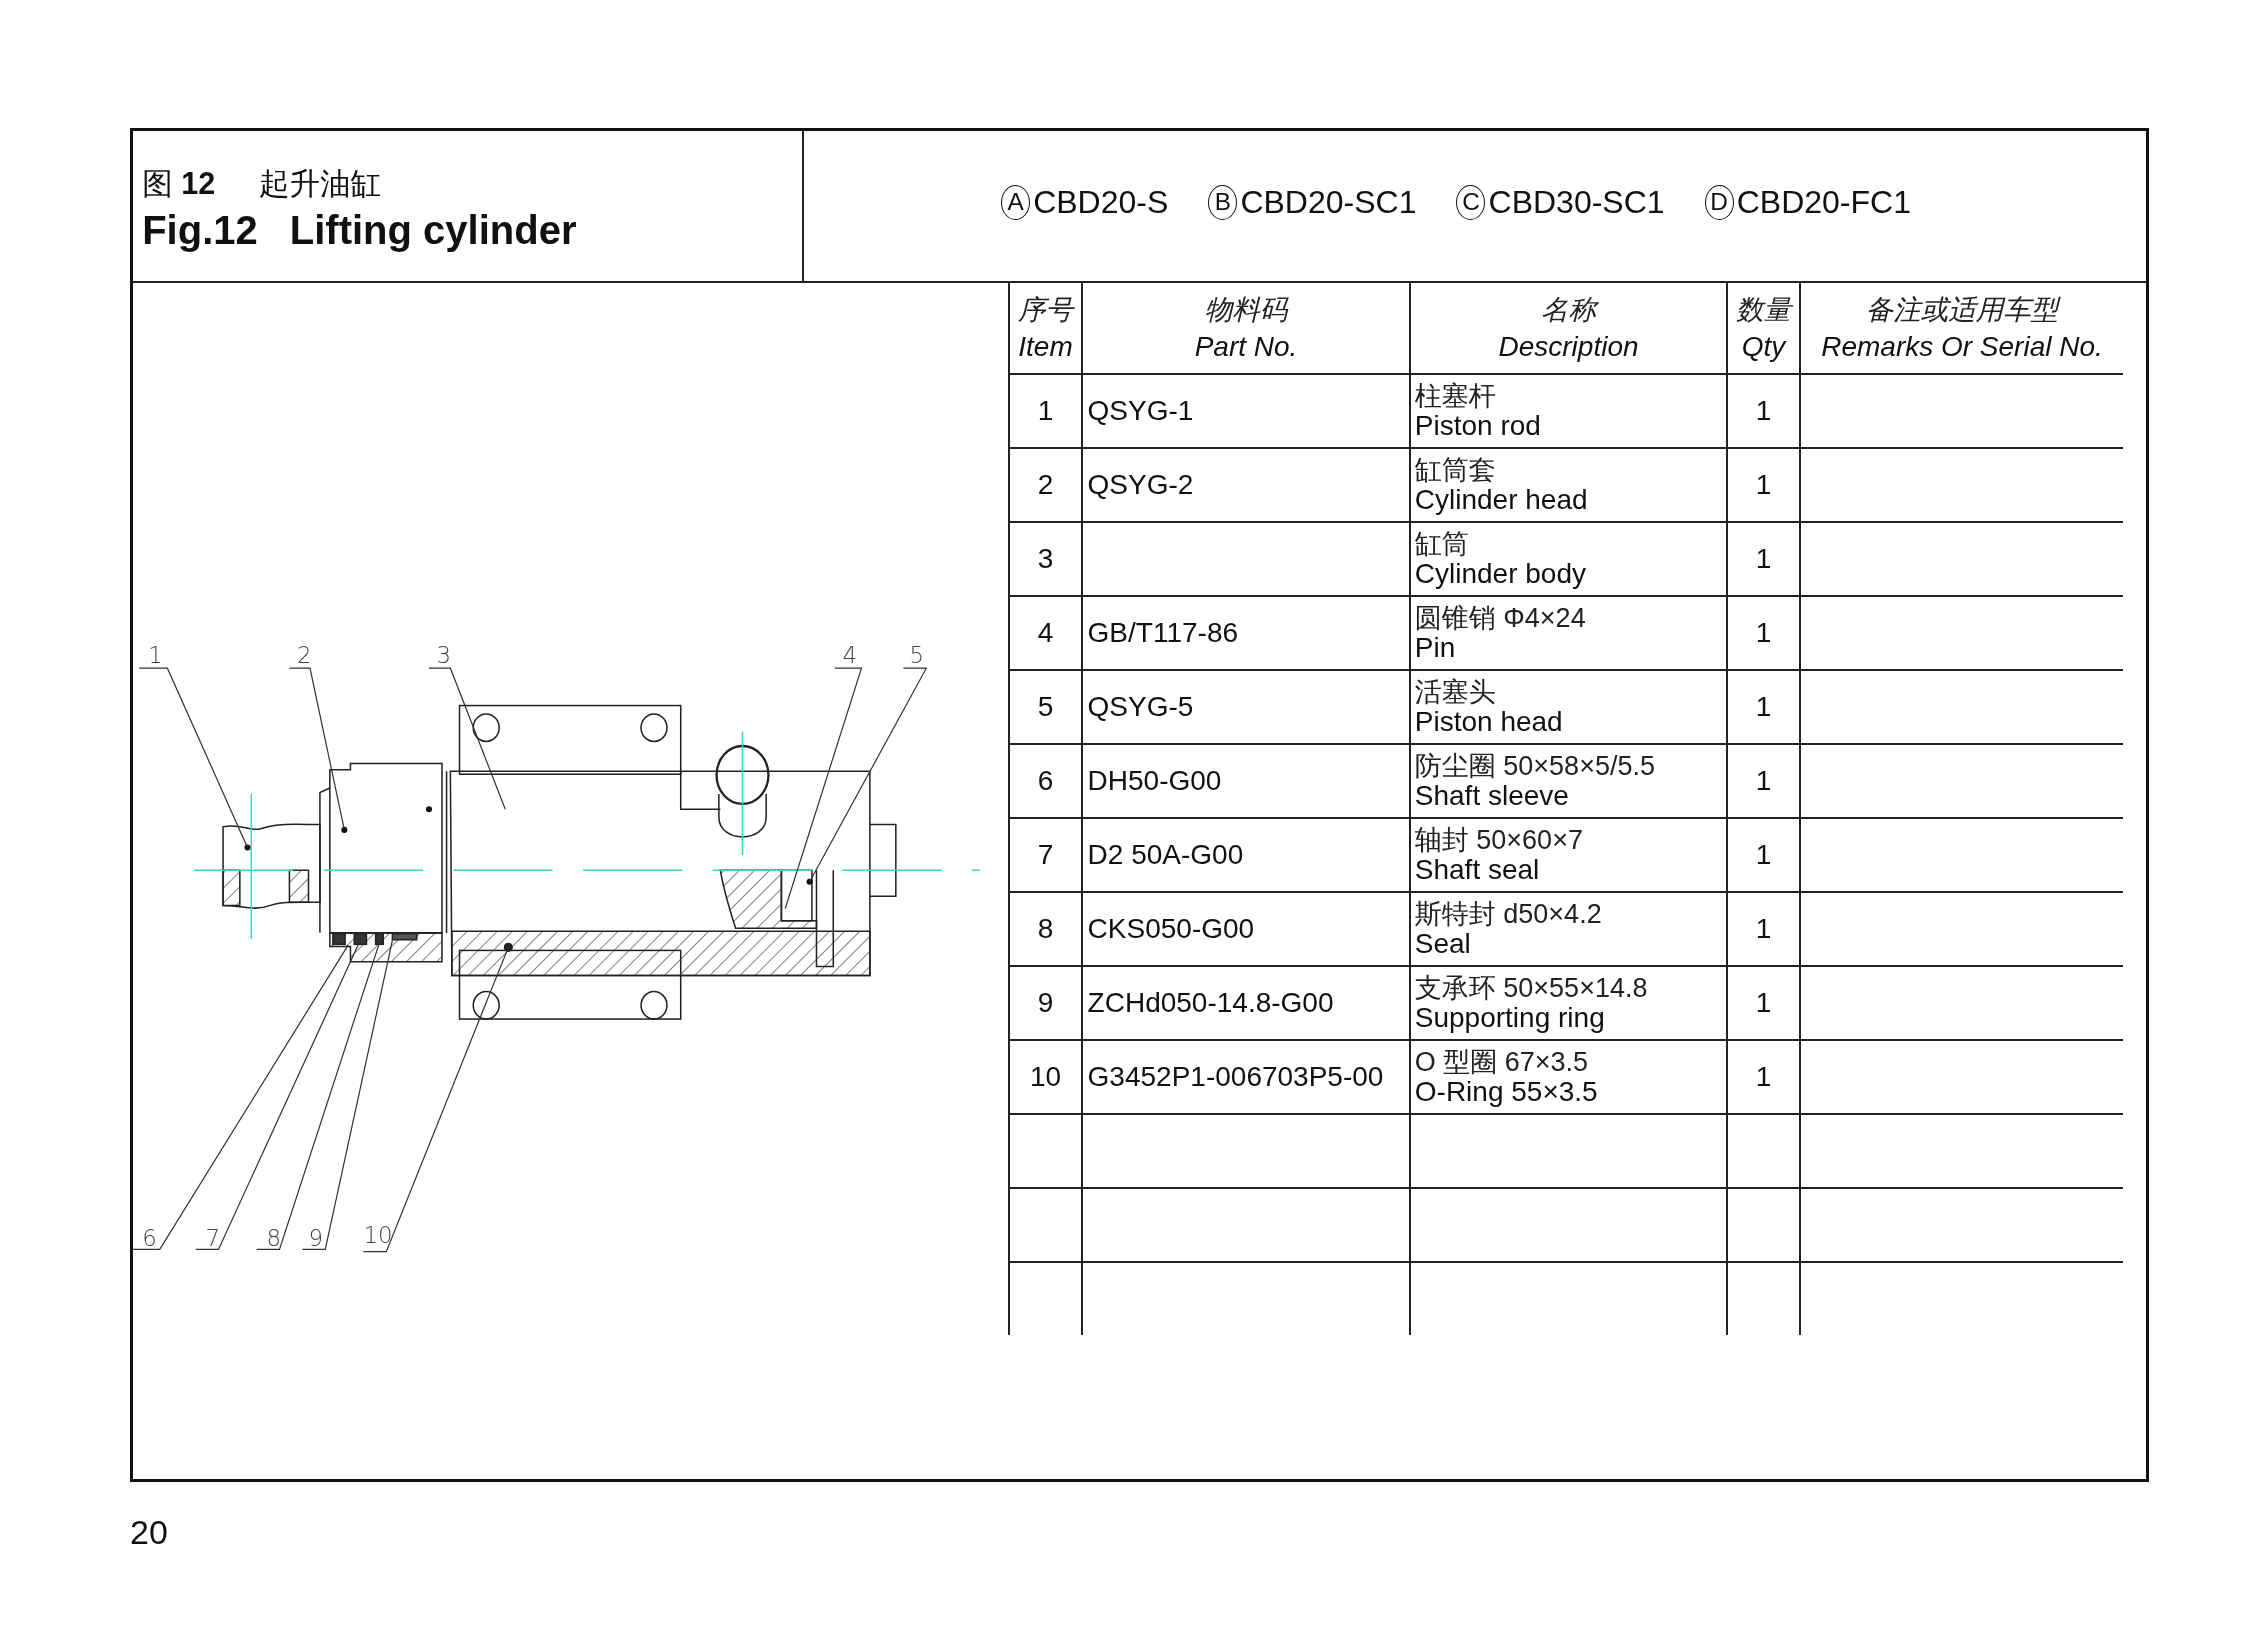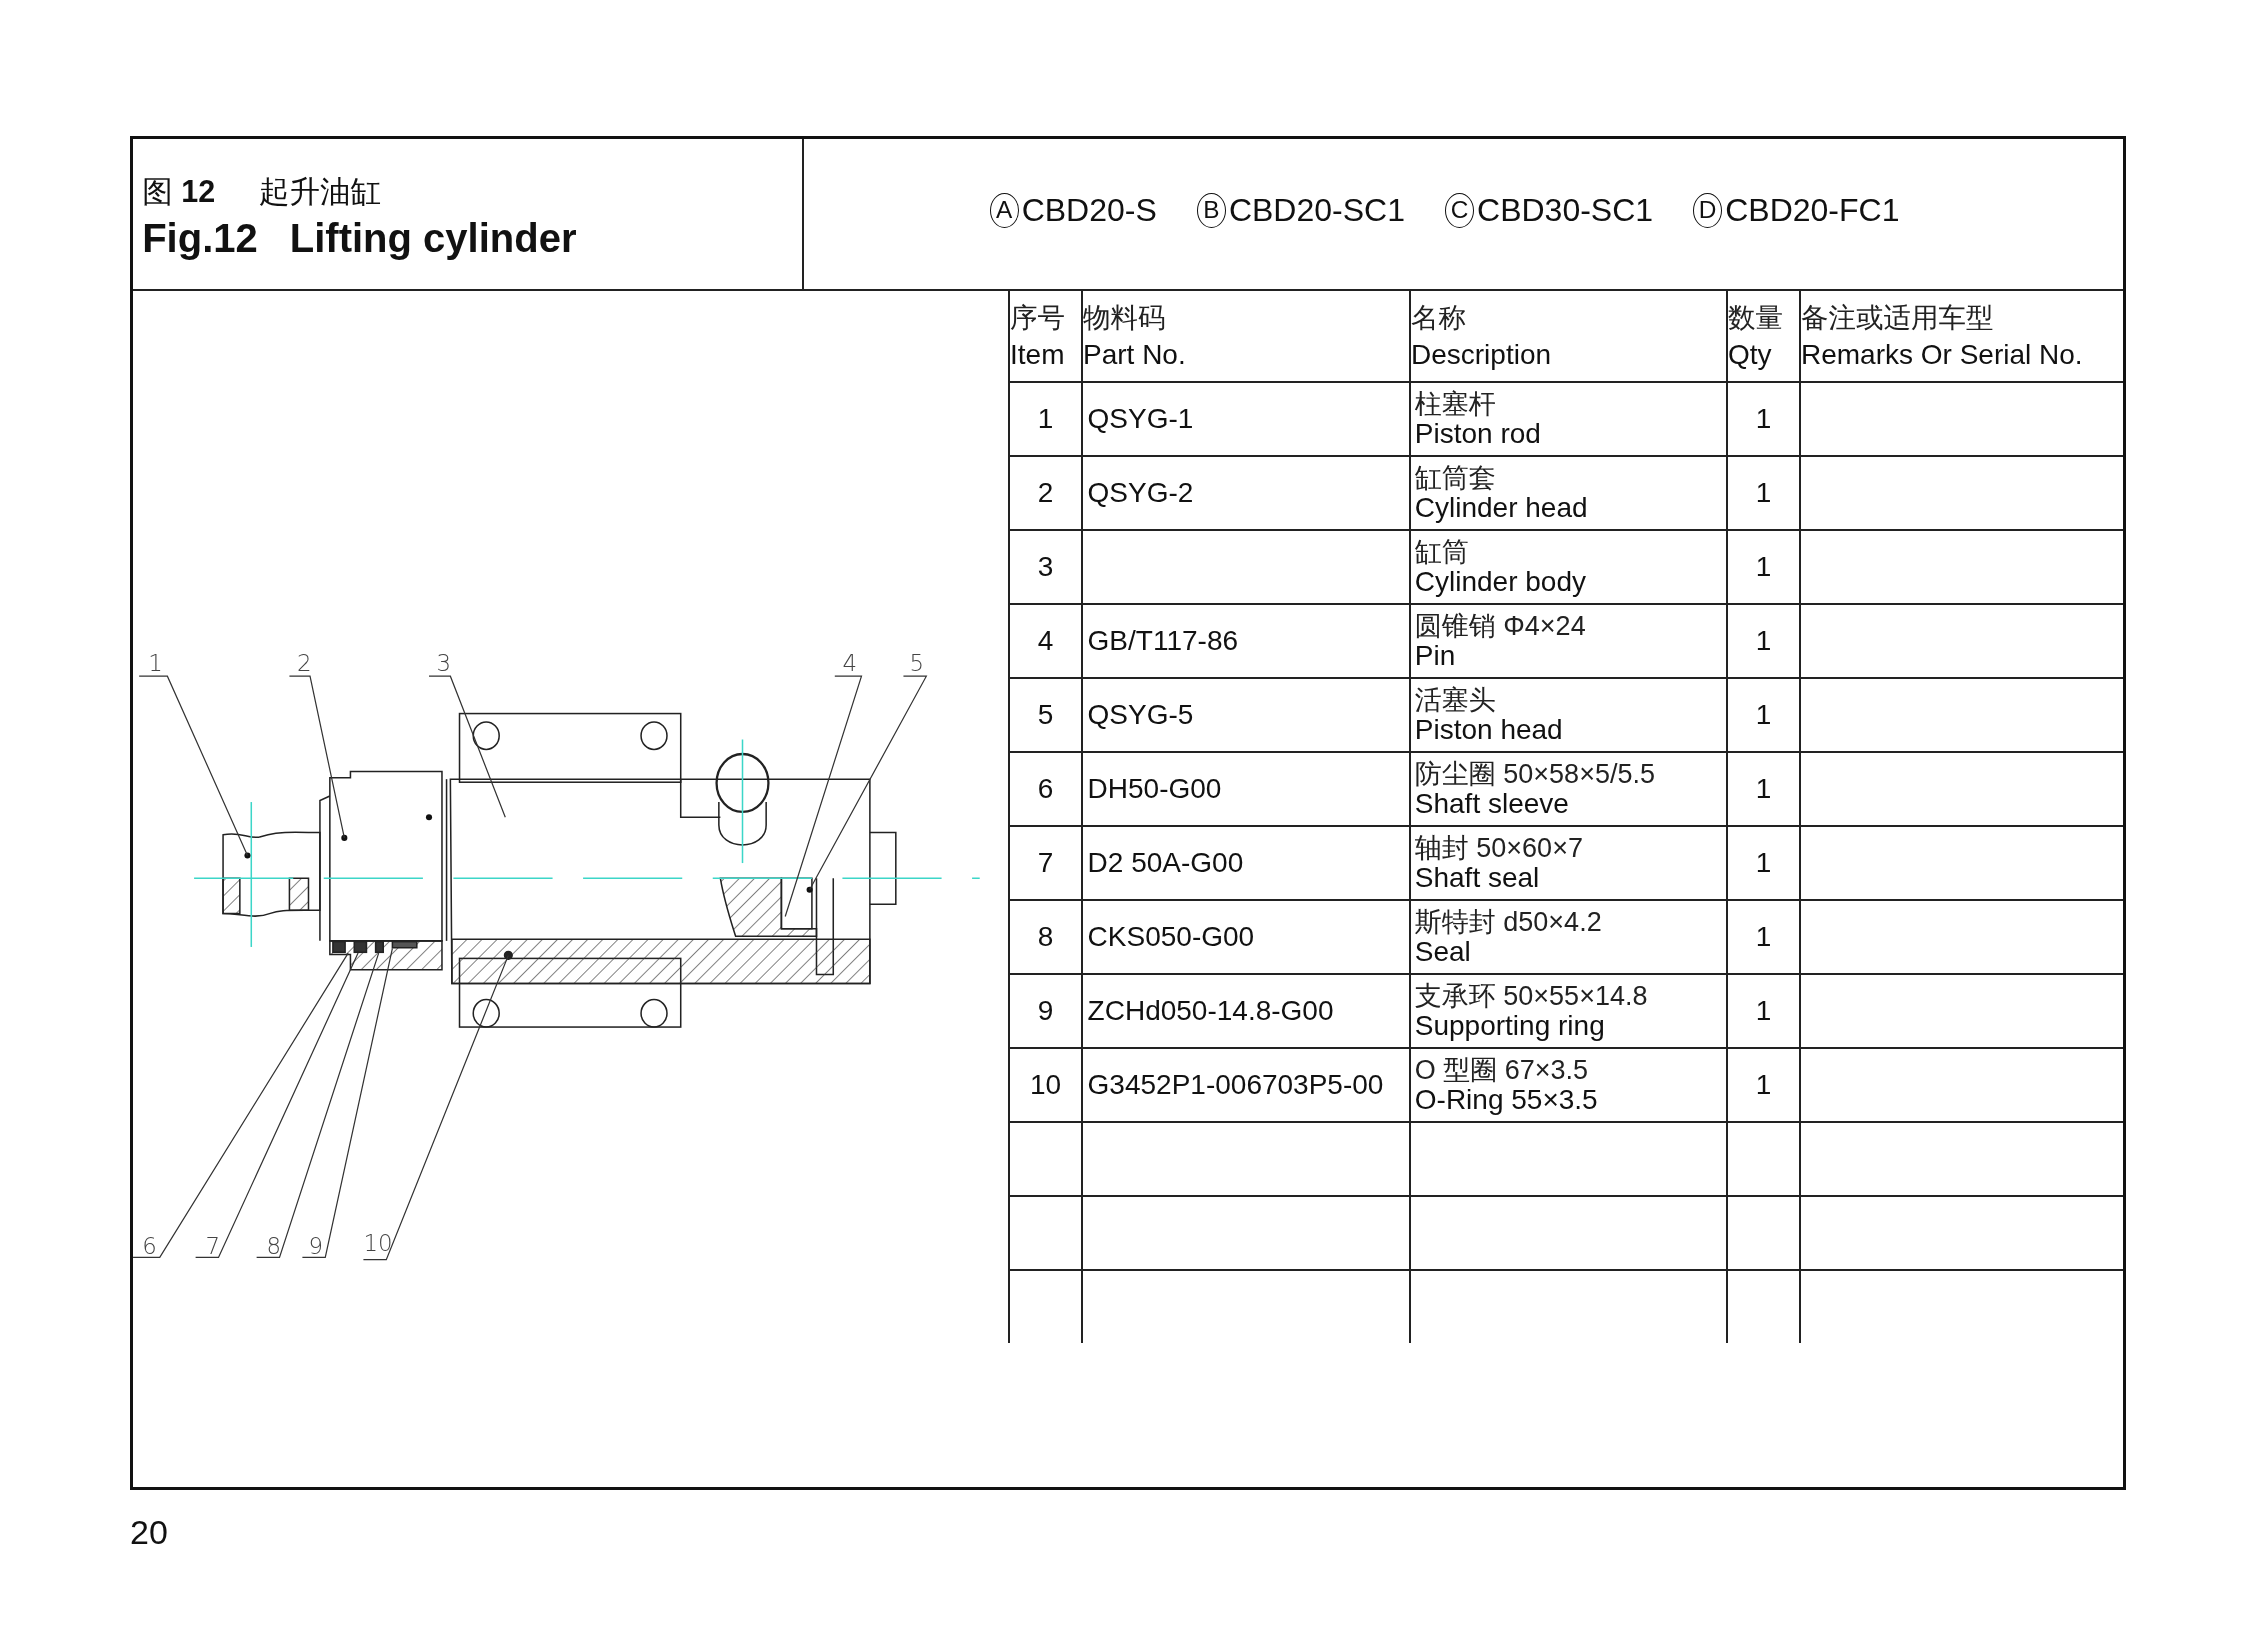--- a/index.html
+++ b/index.html
@@ -1,19 +1,19 @@
 <!DOCTYPE html>
 <html style="font-size:12.2px"><head>
 <meta charset="utf-8">
 <style>
   html, body { margin: 0; padding: 0; background: #ffffff; }
   body { width: 2250px; height: 1644px; position: relative; overflow: hidden;
          font-family: "Liberation Sans", "DejaVu Sans", sans-serif; color: #111; }
-  .frame { position: absolute; left: 130px; top: 136px; width: 1990px; height: 1348px;
-           border: 3.8px solid #111; box-sizing: content-box; }
+  .frame { position: absolute; left: 130px; top: 128px; width: 1990px; height: 1348px;
+           border: 3.8px solid #111; box-sizing: content-box; padding-left: 23px; }
   .hdr-left { position: absolute; left: 0; top: 0; width: 671px; height: 152px;
               border-right: 2.3px solid #222; border-bottom: 2.3px solid #222; box-sizing: border-box; }
   .hdr-right { position: absolute; left: 671px; top: 0; right: 0; height: 152px;
                border-bottom: 2.3px solid #222; box-sizing: border-box;
                display: flex; align-items: center; justify-content: center; }
   .title-cn { position: absolute; left: 9.2px; top: 34px; font-size: 30.5px; line-height: 37px; }
   .title-cn b { font-weight: bold; }
   .title-en { position: absolute; left: 9.2px; top: 81px; font-size: 40px; font-weight: bold; line-height: 37px; }
   .gap { display: inline-block; width: 44px; }
   .models { display: flex; gap: 40px; font-size: 32px; margin-left: -38px; margin-top: -7.6px; }
@@ -21,21 +21,21 @@
   .circ { display: inline-flex; align-items: center; justify-content: center;
           width: 29px; height: 35px; border: 1.9px solid #111; border-radius: 50%;
           font-size: 24.4px; margin-right: 3.1px; box-sizing: border-box; line-height: 1; }
   .drawing { position: absolute; left: 0; top: 152px; width: 875px; height: 1196px; }
   table.parts { position: absolute; left: 875px; top: 152px; width: 1115px;
                 border-collapse: collapse; table-layout: fixed; }
   table.parts td, table.parts th { border: 2.3px solid #222; padding: 0; font-weight: normal; }
   table.parts tr:first-child th { border-top: none; }
   table.parts td:last-child, table.parts th:last-child { border-right: none; }
   table.parts tr:last-child td { border-bottom: none; }
-  th.h { height: 90px; font-size: 28px; line-height: 37px; text-align: left; vertical-align: middle; }
+  th.h { height: 90px; font-size: 28px; line-height: 37px; text-align: center; vertical-align: middle; font-style: italic; }
   th.h .cn { font-size: 27.5px; color: #222; }
   td { height: 72px; font-size: 28px; vertical-align: middle; }
   td.item { text-align: center; }
   td.part { padding-left: 4.6px !important; white-space: nowrap; }
   td.desc { padding-left: 3.8px !important; line-height: 30.5px; }
   td.desc .cn { font-size: 27px; color: #222; }
   td.qty { text-align: center; }
   td.rem { text-align: center; }
   .rem-marks { display: inline-flex; gap: 7.6px; }
   .page-num { position: absolute; left: 130px; top: 1513px; font-size: 34px; }

